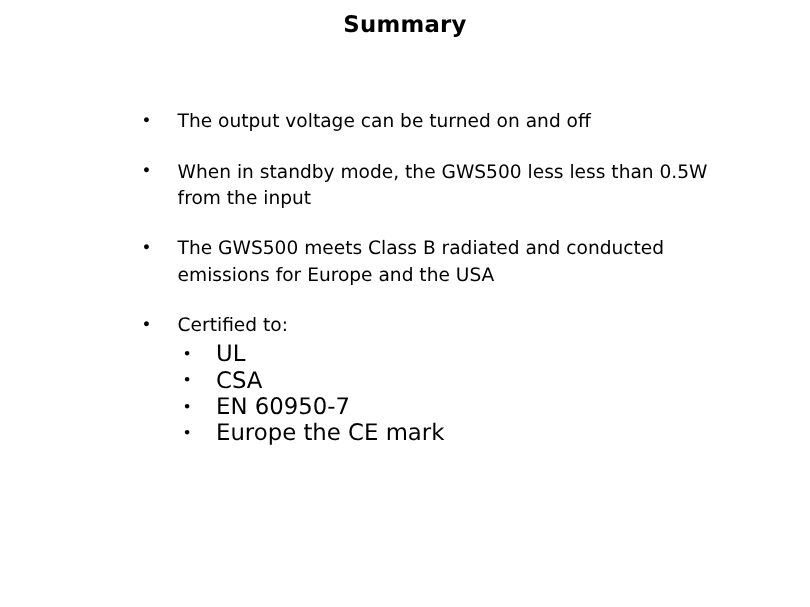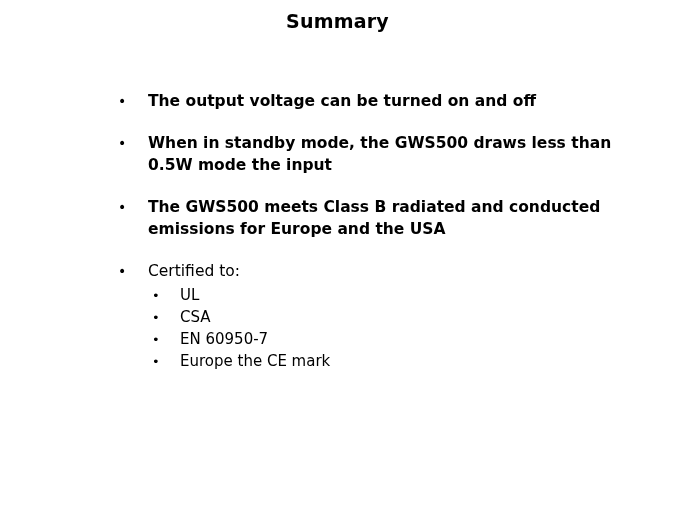--- a/index.html
+++ b/index.html
@@ -49,21 +49,20 @@
     flex: 0 0 30px;
     font-size: 14px;
     line-height: 22px;
     color: #000;
   }
   .bullet-text {
     flex: 1;
     font-size: 15.5px;
     line-height: 22px;
     color: #000;
-    font-weight: bold;
   }
   .bullet-text.bold {
     font-weight: normal;
   }
   .sub-list {
     margin-top: 3px;
     margin-left: 34px;
   }
   .sub-row {
     display: flex;
@@ -71,41 +70,41 @@
     margin-bottom: 1px;
   }
   .sub-mark {
     width: 28px;
     flex: 0 0 28px;
     font-size: 13px;
     line-height: 21px;
   }
   .sub-text {
     flex: 1;
-    font-size: 15px;
+    font-size: 19px;
     line-height: 21px;
   }
 </style>
 </head>
 <body>
 
 <div class="slide">
 
   <div class="slide-title">Summary</div>
 
   <div class="content">
 
     <div class="bullet-row">
       <span class="bullet-mark">•</span>
       <span class="bullet-text">The output voltage can be turned on and off</span>
     </div>
 
     <div class="bullet-row">
       <span class="bullet-mark">•</span>
-      <span class="bullet-text">When in standby mode, the GWS500 draws less than 0.5W mode the input</span>
+      <span class="bullet-text">When in standby mode, the GWS500 less less than 0.5W from the input</span>
     </div>
 
     <div class="bullet-row">
       <span class="bullet-mark">•</span>
       <span class="bullet-text">The GWS500 meets Class B radiated and conducted emissions for Europe and the USA</span>
     </div>
 
     <div>
       <div class="bullet-row" style="margin-bottom:0;">
         <span class="bullet-mark">•</span>

